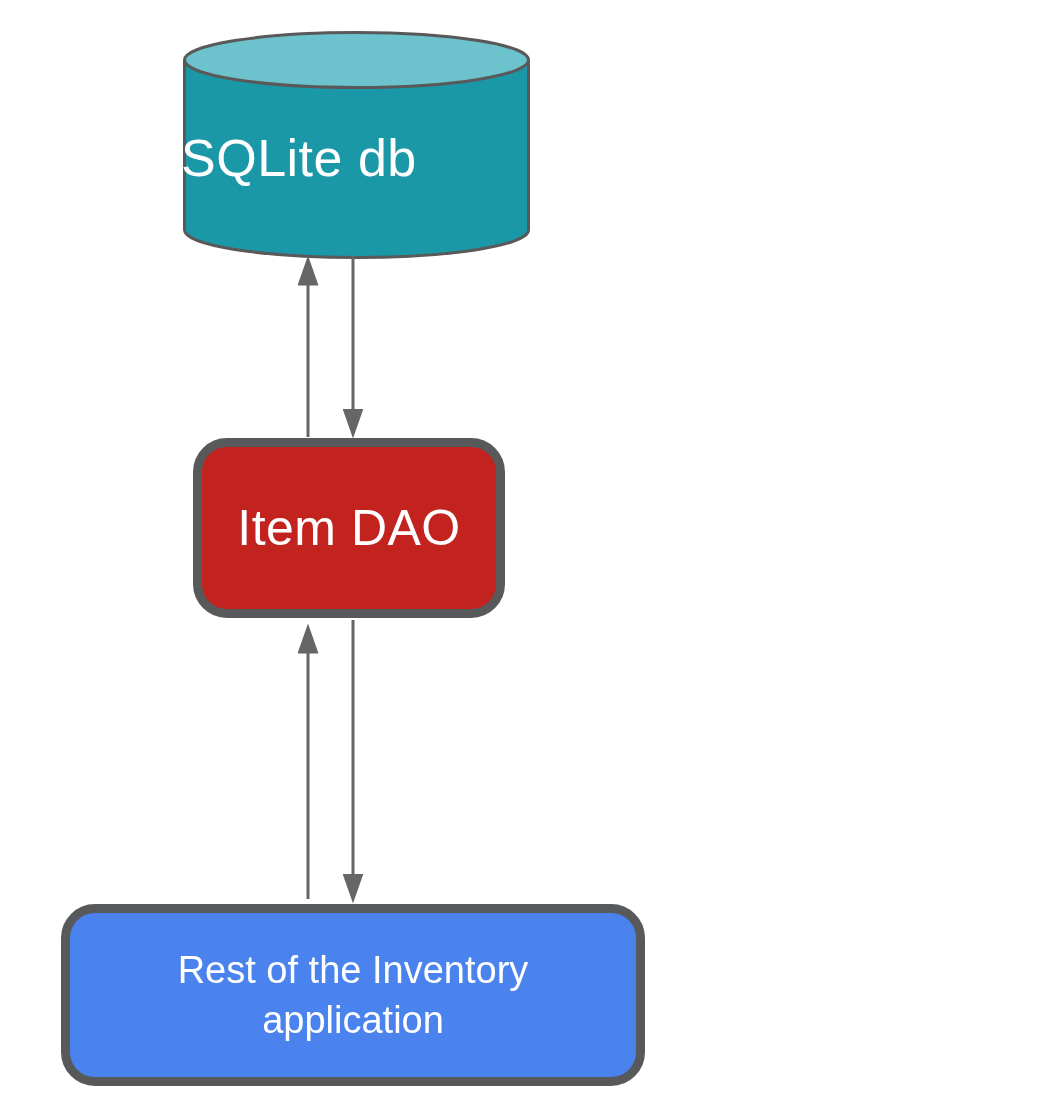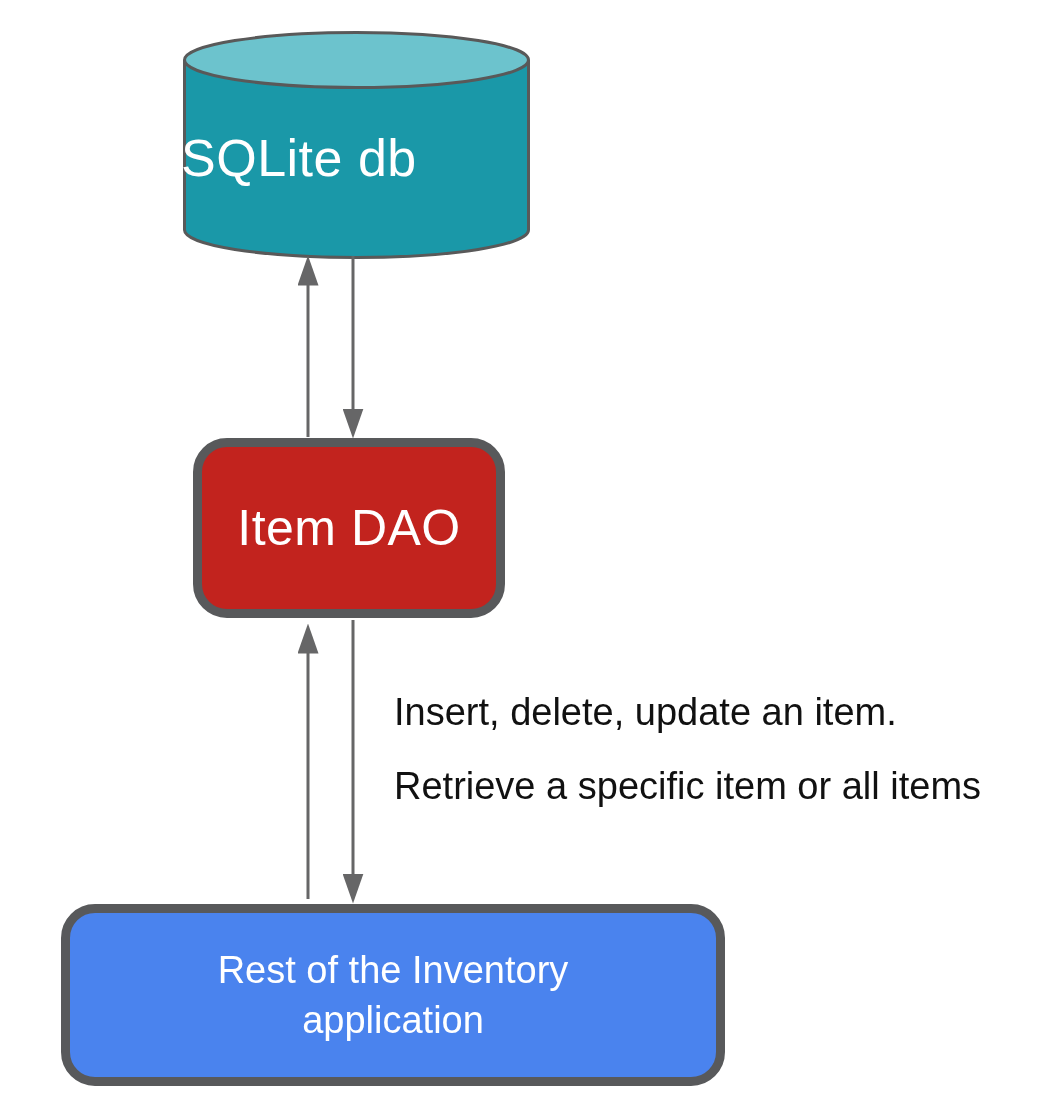--- a/index.html
+++ b/index.html
@@ -79,21 +79,21 @@
     font-size: 38px;
     line-height: 39px;
   }
   .note-l1 { margin-bottom: 35px; }
 
   
   .node-app {
     position: absolute;
     left: 61px;
     top: 904px;
-    width: 664px;
+    width: 584px;
     height: 182px;
     box-sizing: border-box;
     background: #4A83EE;
     border: 9px solid #58595B;
     border-radius: 34px;
     display: flex;
     align-items: center;
     justify-content: center;
     text-align: center;
   }
@@ -127,22 +127,18 @@
     <line x1="308" y1="437" x2="308" y2="263" marker-end="url(#ah)" stroke="#666667"></line>
     <line x1="353" y1="256" x2="353" y2="431" marker-end="url(#ah)" stroke="#666667"></line>
     <line x1="308" y1="899" x2="308" y2="631" marker-end="url(#ah)" stroke="#666667"></line>
     <line x1="353" y1="620" x2="353" y2="896" marker-end="url(#ah)" stroke="#666667"></line>
   </svg>
 
   <div class="node-dao">
     <span>Item DAO</span>
   </div>
 
-  <div class="note">
-    <div class="note-l1">Insert, delete, update an item.</div>
-    <div class="note-l2">Retrieve a specific item or all items</div>
-  </div>
 
   <div class="node-app">
     <span>Rest of the Inventory application</span>
   </div>
 
 </div>
 
 </body></html>

